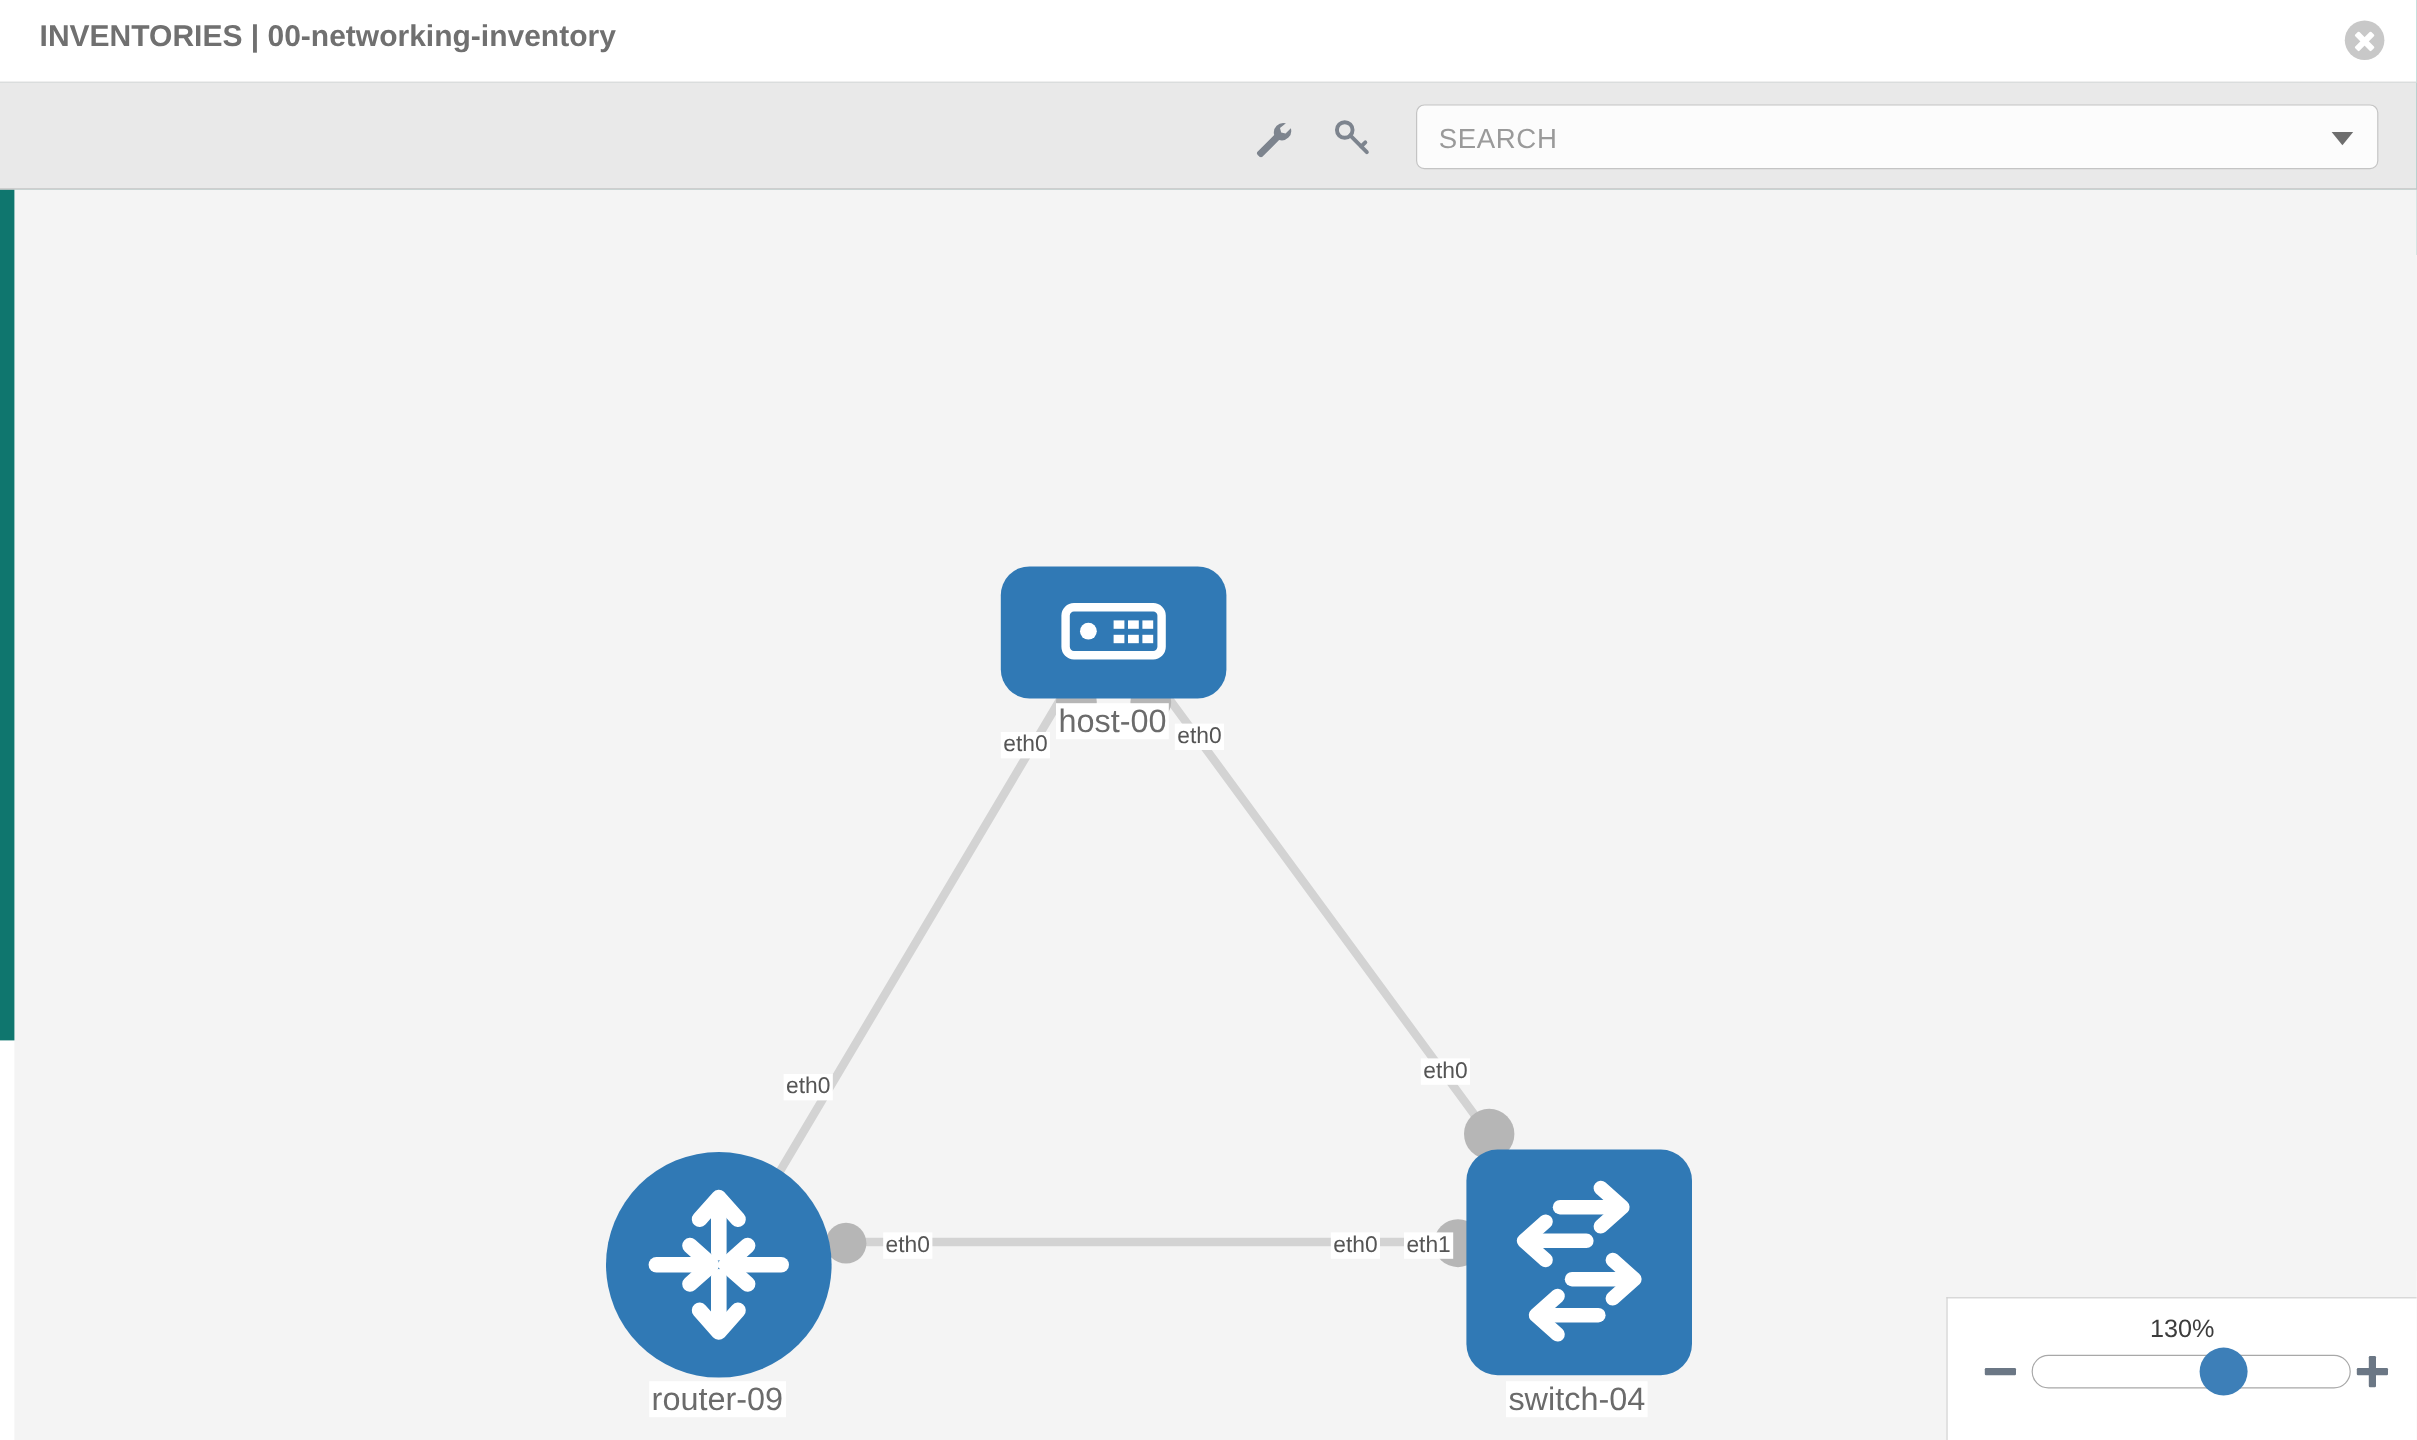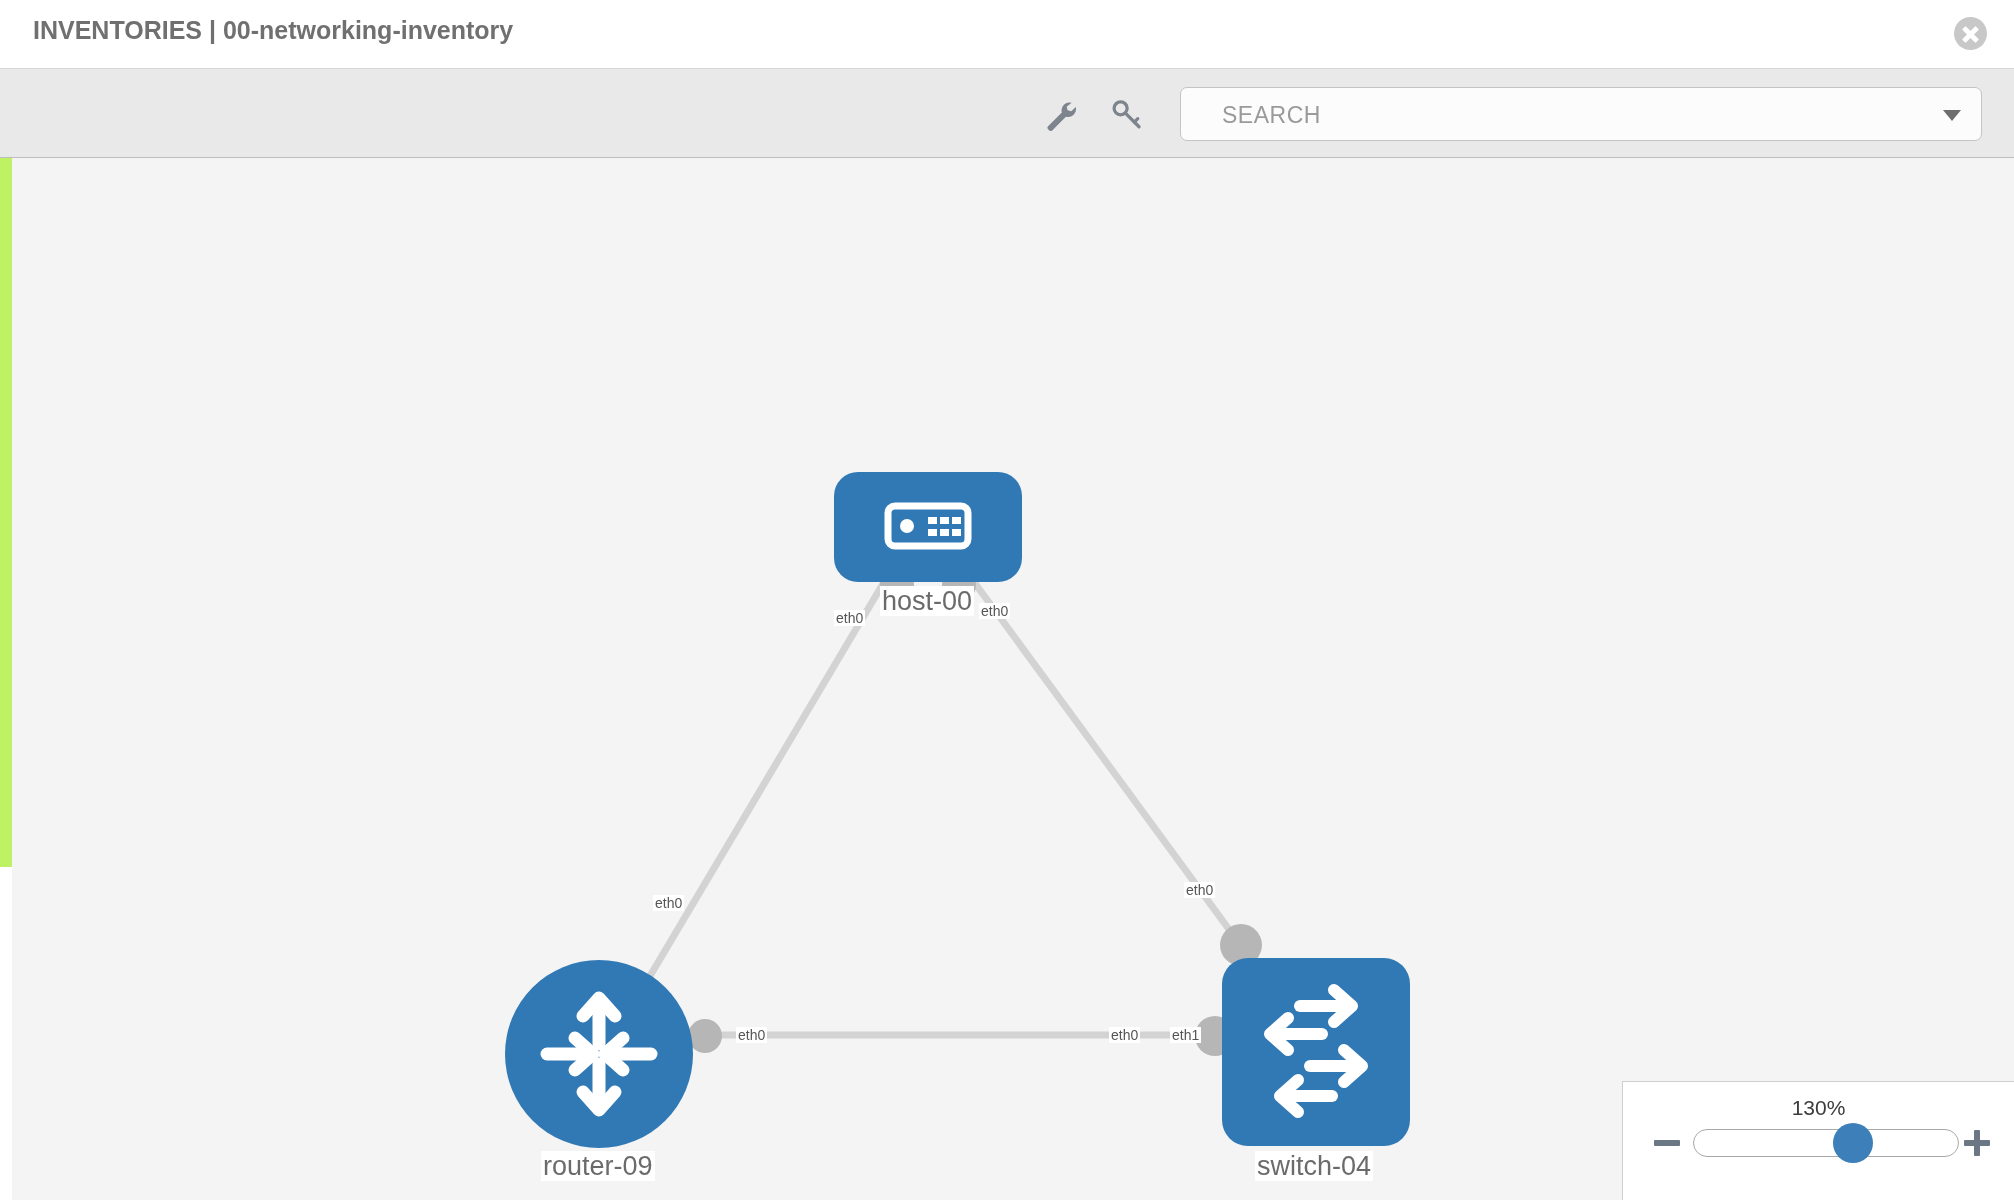--- a/index.html
+++ b/index.html
@@ -10,21 +10,21 @@
     height: 1200px;
     overflow: hidden;
     background: #ffffff;
     font-family: "Liberation Sans", sans-serif;
   }
 
   #app {
     position: relative;
     width: 2014px;
     height: 867px;
-    background: #bef264;
+    background: #0f766e;
   }
 
   
   .header {
     position: absolute;
     left: 0; top: 0;
     width: 2014px;
     height: 69px;
     background: #ffffff;
     border-bottom: 1px solid #d7d7d7;
@@ -126,21 +126,20 @@
     cursor: text;
   }
   .search-select .label {
     position: absolute;
     left: 18px;
     top: 14px;
     font-size: 23px;
     color: #9a9a9a;
     letter-spacing: 0.5px;
     white-space: nowrap;
-    margin-left: 23px;
   }
   .search-select .caret { right: 20px; top: 22px; }
 
   
   .canvas {
     position: absolute;
     left: 12px; top: 158px;
     width: 2014px;
     height: 1042px;
     background: #f4f4f4;
@@ -164,21 +163,21 @@
     color: #6b6b6b;
     background: #ffffff;
     white-space: nowrap;
     padding: 0 2px;
     line-height: 1.12;
   }
 
   
   .port-label {
     position: absolute;
-    font-size: 14px;
+    font-size: 19px;
     color: #555555;
     background: #ffffff;
     white-space: nowrap;
     padding: 0 2px;
     line-height: 1.15;
   }
 
   
   .knob {
     position: absolute;

